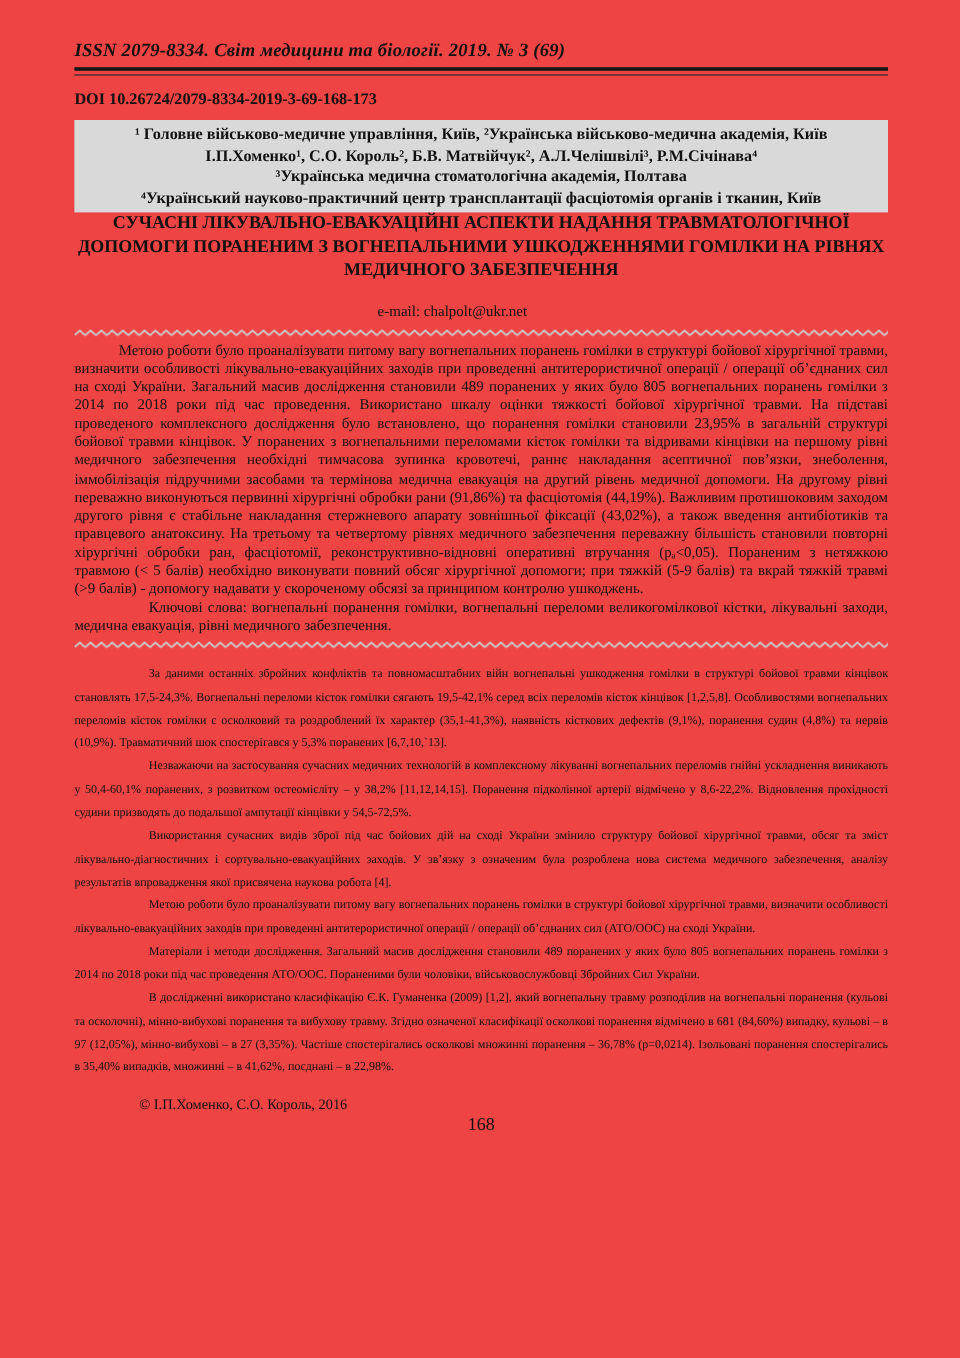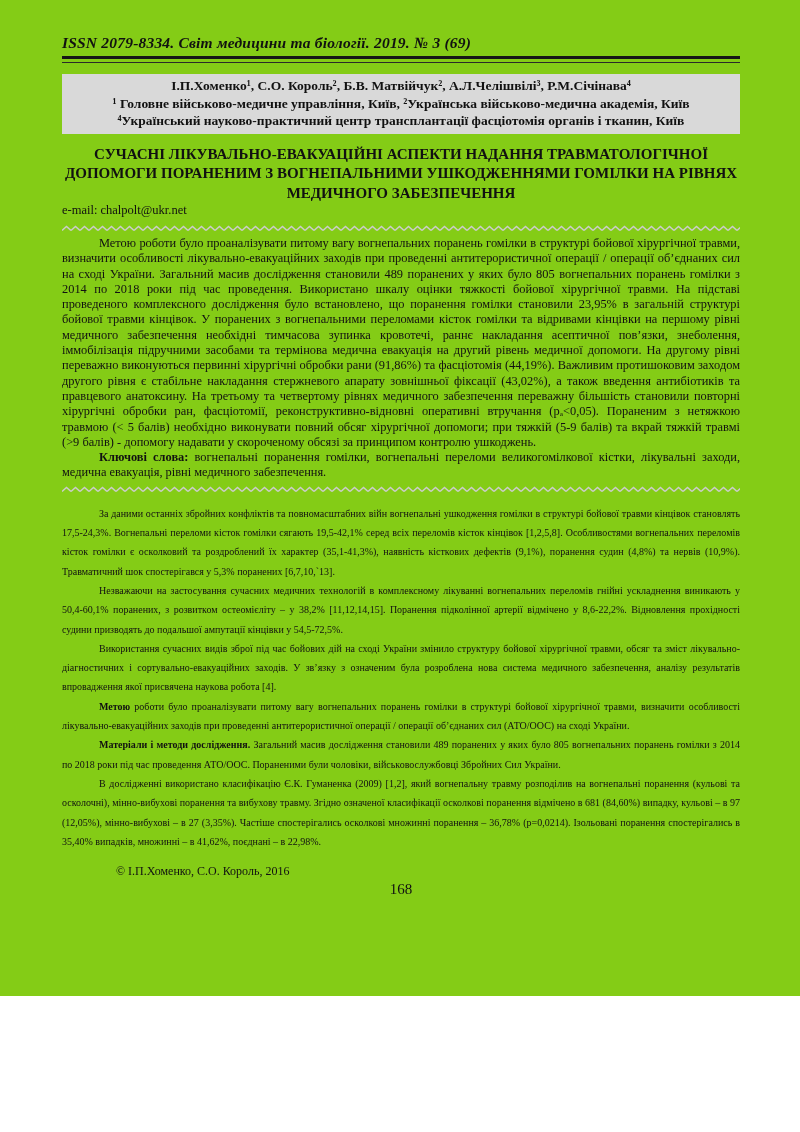--- a/index.html
+++ b/index.html
@@ -3,23 +3,23 @@
 <meta charset="utf-8">
 <style>
   html, body {
     margin: 0;
     padding: 0;
     background: #ffffff;
   }
   .page {
     position: relative;
     width: 800px;
-    height: 996px;
+    height: 1132px;
     margin: 0 auto;
-    background: #84cc16;
+    background: #ef4444;
     box-sizing: border-box;
     padding: 34px 60px 0 62px;
     overflow: hidden;
     font-family: "Liberation Serif", "DejaVu Serif", serif;
     color: #111111;
   }
   .issn-line {
     font-size: 15.5px;
     font-weight: bold;
     font-style: italic;
@@ -40,50 +40,50 @@
   .authors-box {
     margin-top: 9px;
     background: #d9d9d9;
     text-align: center;
     font-weight: bold;
     font-size: 13.5px;
     line-height: 17.5px;
     padding: 3px 4px 4px 4px;
   }
   .article-title {
-    margin-top: 11px;
+    margin-top: 0;
     text-align: center;
     font-weight: bold;
     font-size: 15px;
     line-height: 19.5px;
   }
   .email-line {
-    text-align: left;
+    text-align: center;
     font-size: 12.5px;
-    margin-top: 0;
+    margin-top: 16px;
     padding-right: 48px;
   }
   .zigzag {
     display: block;
     margin-top: 7px;
   }
   .zigzag-bottom {
     margin-top: 5px;
   }
   .abstract {
     margin-top: 3px;
     font-size: 12.4px;
     line-height: 15.3px;
     text-align: justify;
   }
   .abstract p {
     margin: 0;
     text-indent: 37px;
   }
-  .bold-lead { font-weight: bold; }
+  .bold-lead { font-weight: normal; margin-left: 25px; }
   .body-text {
     margin-top: 10px;
     font-size: 10px;
     line-height: 19.3px;
     text-align: justify;
   }
   .body-text p {
     margin: 0;
     text-indent: 37px;
   }
@@ -102,25 +102,27 @@
 </style>
 </head>
 <body>
 
 <div class="page">
 
   <div class="issn-line">ISSN 2079-8334. Світ медицини та біології. 2019. № 3 (69)</div>
   <div class="double-rule"></div>
 
   <div class="doi-block">
+    <div>DOI 10.26724/2079-8334-2019-3-69-168-173</div>
   </div>
 
   <div class="authors-box">
+    <div>¹ Головне військово-медичне управління, Київ,  ²Українська військово-медична академія, Київ</div>
     <div>І.П.Хоменко¹, С.О. Король², Б.В. Матвійчук², А.Л.Челішвілі³, Р.М.Січінава⁴</div>
-    <div>¹ Головне військово-медичне управління, Київ,  ²Українська військово-медична академія, Київ</div>
+    <div>³Українська медична стоматологічна академія, Полтава</div>
     <div>⁴Український науково-практичний центр трансплантації фасціотомія органів і тканин, Київ</div>
   </div>
 
   <div class="article-title">СУЧАСНІ ЛІКУВАЛЬНО-ЕВАКУАЦІЙНІ АСПЕКТИ НАДАННЯ ТРАВМАТОЛОГІЧНОЇ ДОПОМОГИ ПОРАНЕНИМ З ВОГНЕПАЛЬНИМИ УШКОДЖЕННЯМИ ГОМІЛКИ НА РІВНЯХ МЕДИЧНОГО ЗАБЕЗПЕЧЕННЯ</div>
   <div class="email-line">e-mail: chalpolt@ukr.net</div>
 
   <svg class="zigzag" width="678" height="8" preserveAspectRatio="none" xmlns="http://www.w3.org/2000/svg">
     <defs>
       <pattern id="zz1" width="9" height="8" patternUnits="userSpaceOnUse">
         <path d="M0 5.5 L4.5 1.5 L9 5.5" fill="none" stroke="#cccccc" stroke-width="1.5"></path>

